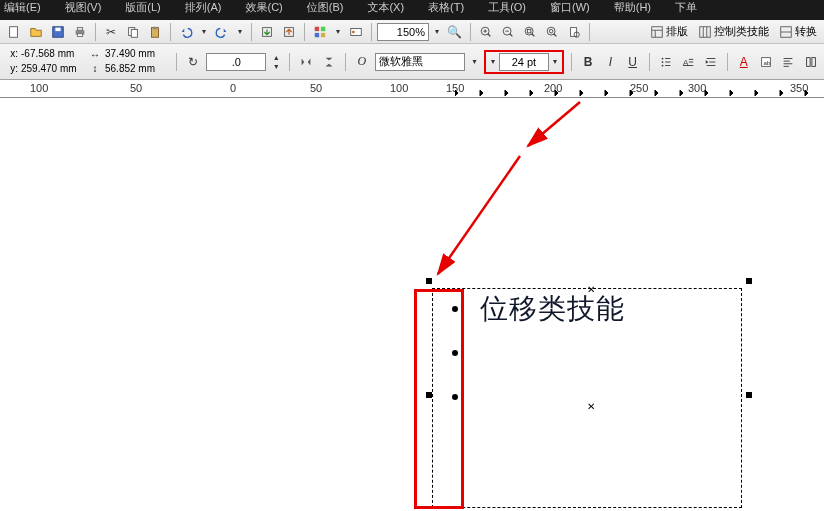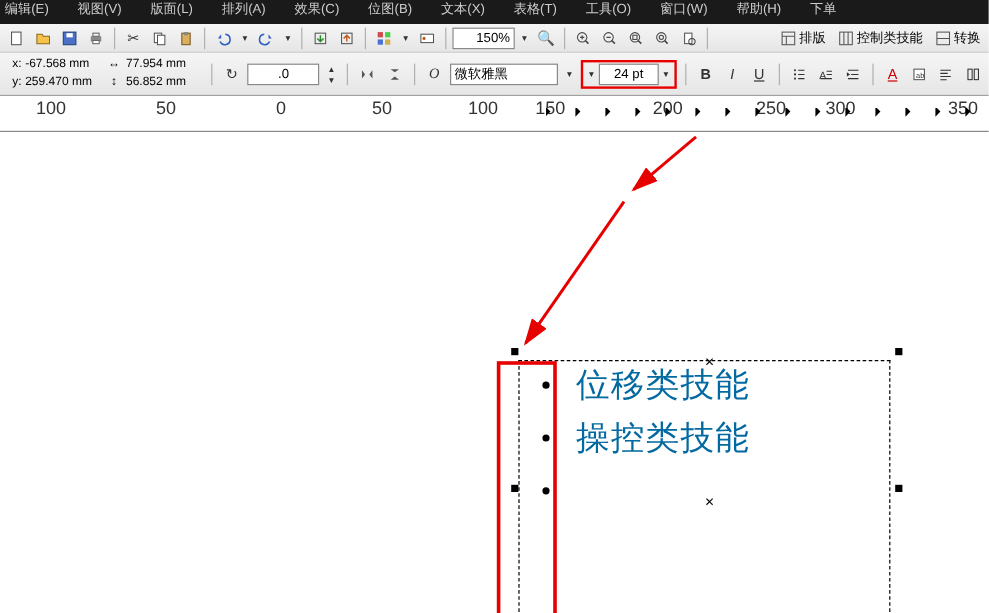--- a/index.html
+++ b/index.html
@@ -15,27 +15,27 @@
   .dd{width:12px;height:18px;display:flex;align-items:center;justify-content:center;font-size:8px;color:#333}
   .coordbox{display:flex;flex-direction:column;gap:1px;font-size:10px;color:#000;line-height:14px}
   .coordrow{display:flex;align-items:center;gap:3px;white-space:nowrap}
   .coordrow .lbl{width:14px;text-align:right}
   .coordrow .ic{width:14px;display:inline-block;text-align:center}
   .coordrow .val{width:64px}
   .rotinput{width:60px;height:18px;font-size:11px;border:1px solid #888;background:#fff;text-align:center}
   .fontbox{width:90px;height:18px;font-size:11px;border:1px solid #888;background:#fff;padding-left:3px}
   .sizebox{width:50px;height:18px;font-size:11px;border:1px solid #888;background:#fff;text-align:center}
   .szwrap{border:2px solid #e60000;padding:1px;display:flex;align-items:center}
-  .ruler{height:30px;background:#fff;border-bottom:1px solid #888;position:relative;font-size:15px;color:#333}
+  .ruler{height:18px;background:#fff;border-bottom:1px solid #888;position:relative;font-size:11px;color:#333}
   .ruler .tick{position:absolute;top:2px}
   .canvas{position:relative;width:824px;height:413px;background:#fff}
   .marchants{position:absolute;border:1px dashed #000}
   .selhandle{position:absolute;width:6px;height:6px;background:#000}
   .textframe{position:absolute;left:432px;top:189px;width:310px}
-  .textframe .row{display:flex;align-items:center;height:44px;font-size:28px;color:#0369a1;font-weight:400;letter-spacing:1px}
+  .textframe .row{display:flex;align-items:center;height:44px;font-size:28px;color:#0f172a;font-weight:400;letter-spacing:1px}
   .bullet{width:6px;height:6px;background:#000;border-radius:50%;margin:0 22px 0 20px}
   .annot-box1{position:absolute;border:3px solid #e60000}
   .arrow-svg{position:absolute;left:0;top:0;pointer-events:none}
   .rightbtns{display:flex;align-items:center;gap:4px;font-size:11px;color:#000;margin-left:auto}
   .rightbtns div{display:flex;align-items:center;gap:2px;padding:0 3px}
 </style>
 </head>
 <body>
 
 <div class="menubar">
@@ -199,21 +199,21 @@
       </div>
   </div>
 </div>
 
 <div class="toolbar2">
   <div class="coordbox">
     <div class="coordrow">
         <span class="lbl">x:</span>
         <span class="val">-67.568 mm</span>
         <span class="ic">↔</span>
-        <span class="val">77.954 mm</span>
+        <span class="val">37.490 mm</span>
       </div>
     <div class="coordrow">
         <span class="lbl">y:</span>
         <span class="val">259.470 mm</span>
         <span class="ic">↕</span>
         <span class="val">56.852 mm</span>
       </div>
   </div>
   <div class="sep"></div>
   <div class="tbbtn">↻</div>
@@ -334,21 +334,20 @@
 
   <div class="marchants" style="left:432px;top:190px;width:310px;height:220px"></div>
 
   <div class="textframe">
     <div class="row">
         <span class="bullet"></span>
         <span>位移类技能</span>
       </div>
     <div class="row">
         <span class="bullet"></span>
-        <span>操控类技能</span>
       </div>
     <div class="row">
         <span class="bullet"></span>
       </div>
   </div>
 
   <div class="annot-box1" style="left:414px;top:191px;width:50px;height:220px"></div>
 
   <svg class="arrow-svg" width="824" height="413">
     <defs>

